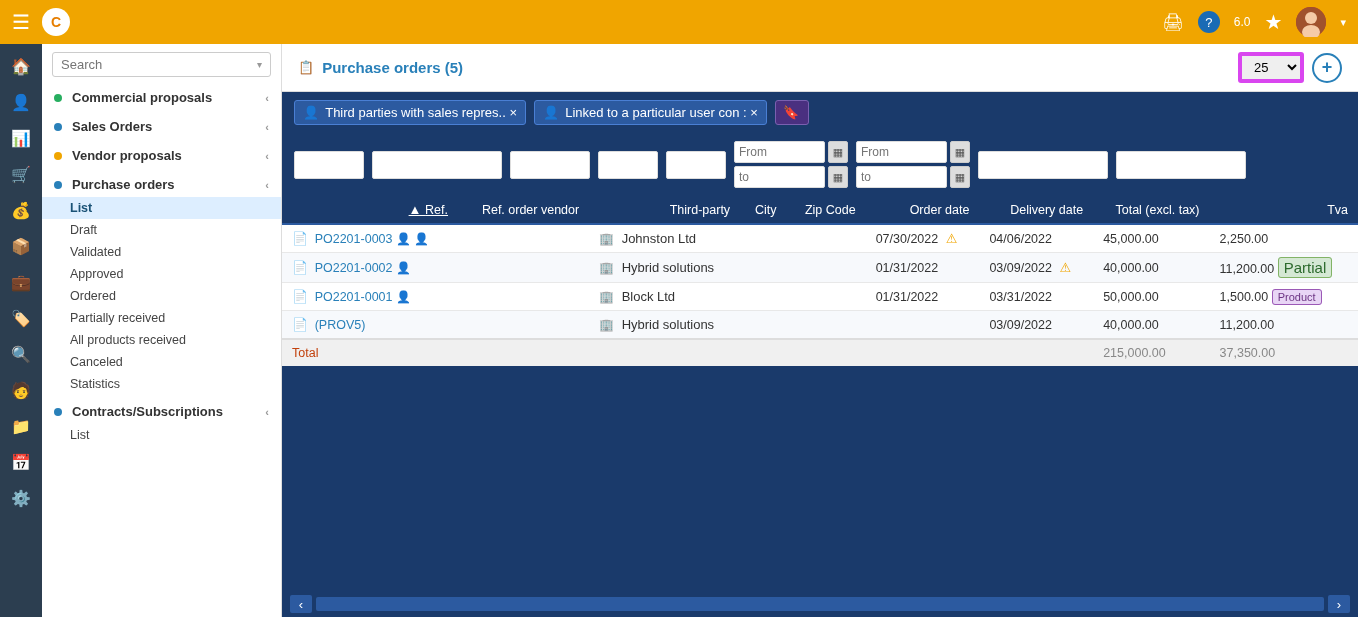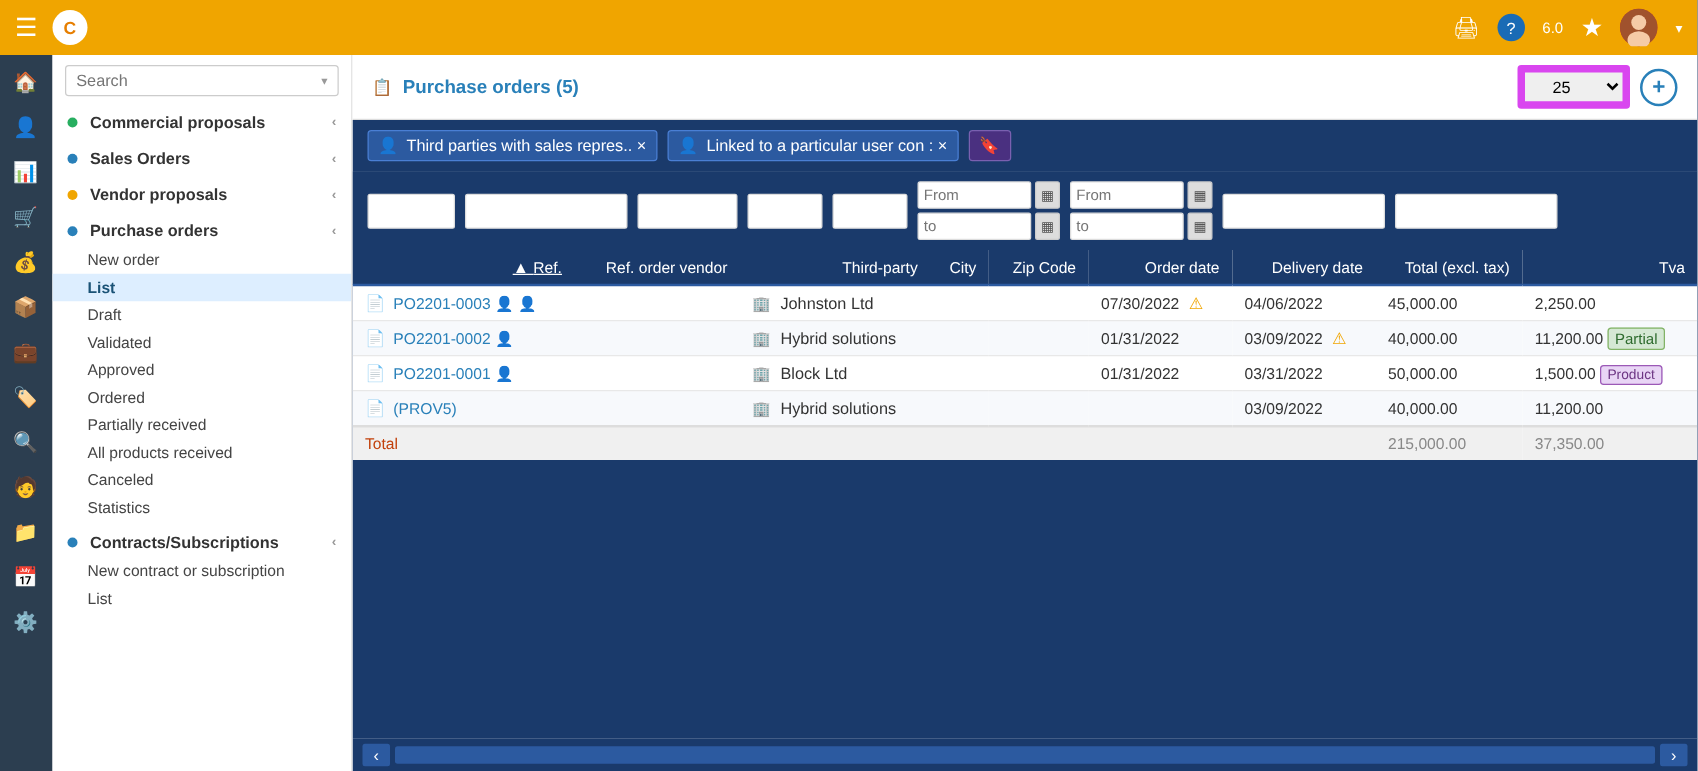--- a/index.html
+++ b/index.html
@@ -140,23 +140,23 @@
       align-items: center;
       padding: 8px 16px;
       border-bottom: 1px solid #ddd;
       gap: 8px;
       justify-content: space-between;
     }
     .page-header-left { display: flex; align-items: center; gap: 8px; }
     .page-title { color: #2980b9; font-size: 15px; font-weight: bold; }
     .page-header-right { display: flex; align-items: center; gap: 8px; }
     .per-page-select {
-      border: 6px solid #d946ef;
+      border: 4px solid #d946ef;
       border-radius: 3px;
-      padding: 3px 18px;
+      padding: 3px 8px;
       font-size: 13px;
       cursor: pointer;
     }
     .add-btn {
       background: white;
       border: 2px solid #2980b9;
       border-radius: 50%;
       width: 30px;
       height: 30px;
       display: flex;
@@ -306,21 +306,21 @@
     }
     .data-table tfoot td.total-label { color: #c2410c; }
     .data-table tfoot td.total-num { color: #888; }
     .company-icon { font-size: 12px; color: #555; margin-right: 4px; }
     .warning-icon { color: #f0a500; font-size: 13px; margin-left: 4px; }
     .tag-partial {
       background: #d5e8d4;
       border: 1px solid #82b366;
       border-radius: 3px;
       padding: 1px 5px;
-      font-size: 12px;
+      font-size: 15px;
       color: #2d6a2d;
     }
     .tag-product {
       background: #e8d5f5;
       border: 1px solid #9b59b6;
       border-radius: 3px;
       padding: 1px 5px;
       font-size: 11px;
       color: #6c3483;
     }
@@ -432,39 +432,37 @@
         <span class="chevron-right">‹</span>
       </div>
     </div>
 
     <div class="nav-section">
       <div class="nav-item bold">
         <span class="blue-dot"></span>
         <span>Purchase orders</span>
         <span class="chevron-right">‹</span>
       </div>
-      <div class="nav-sub-item">New order</div>
       <div class="nav-sub-item active list-active">List</div>
       <div class="nav-sub-item">Draft</div>
       <div class="nav-sub-item">Validated</div>
       <div class="nav-sub-item">Approved</div>
       <div class="nav-sub-item">Ordered</div>
       <div class="nav-sub-item">Partially received</div>
       <div class="nav-sub-item">All products received</div>
       <div class="nav-sub-item">Canceled</div>
       <div class="nav-sub-item">Statistics</div>
     </div>
 
     <div class="nav-section">
       <div class="nav-item bold">
         <span class="blue-dot"></span>
         <span>Contracts/Subscriptions</span>
         <span class="chevron-right">‹</span>
       </div>
-      <div class="nav-sub-item">New contract or subscription</div>
       <div class="nav-sub-item">List</div>
     </div>
   </div>
 
   <div class="content-area">
 
     <div class="page-header">
       <div class="page-header-left">
         <span style="color:#2980b9;">📋</span>
         <span class="page-title">Purchase orders (5)</span>

